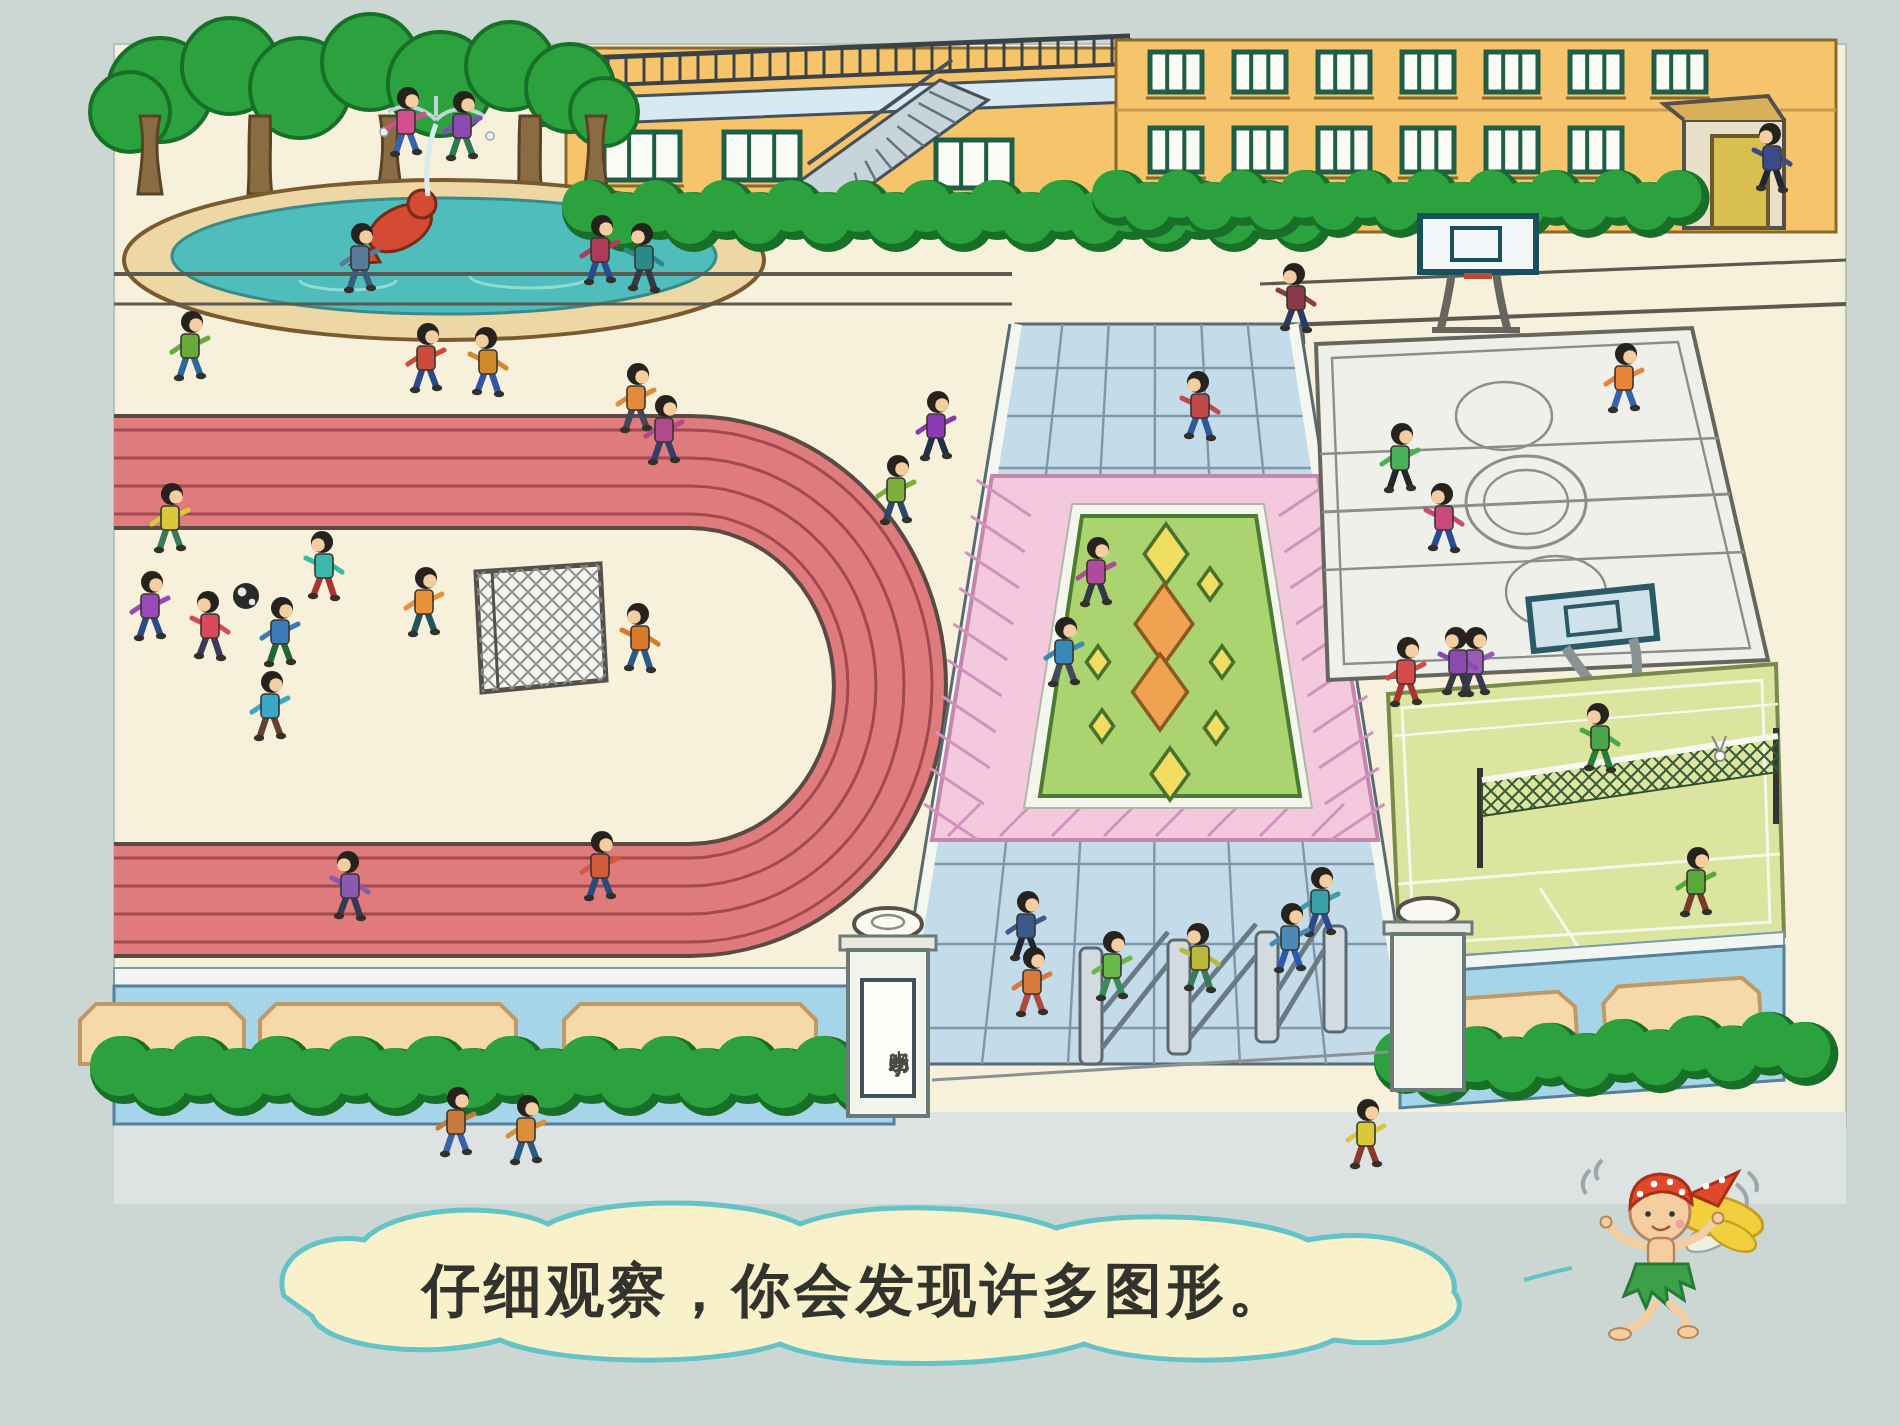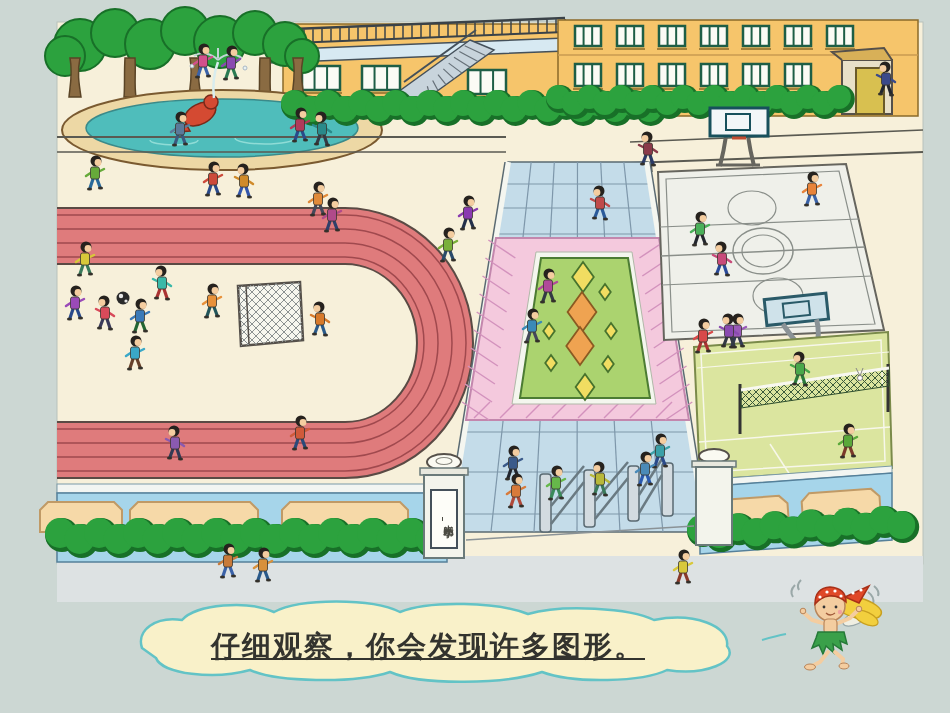--- a/index.html
+++ b/index.html
@@ -1,19 +1,19 @@
 <!DOCTYPE html>
 <html><head>
 <meta charset="utf-8">
 <style>
   html,body{margin:0;padding:0;}
   body{width:950px;height:713px;font-family:"Liberation Sans",sans-serif;}
   #stage{position:relative;width:950px;height:713px;overflow:hidden;}
   #scene{position:absolute;left:0;top:0;}
-  .overlay{position:absolute;color:#33332e;text-decoration:underline;}
+  .overlay{position:absolute;color:#33332e;}
   #bubble-text{left:132px;top:617px;width:592px;height:58px;line-height:58px;
     text-align:center;font-size:29px;font-weight:bold;letter-spacing:2px;}
   #sign-text{left:433px;top:493px;width:22px;height:52px;
     writing-mode:vertical-rl;text-orientation:upright;font-size:10px;font-weight:bold;
     letter-spacing:1px;text-align:center;color:#4a4a42;}
 </style>
 </head>
 <body>
 
 <div id="stage">

